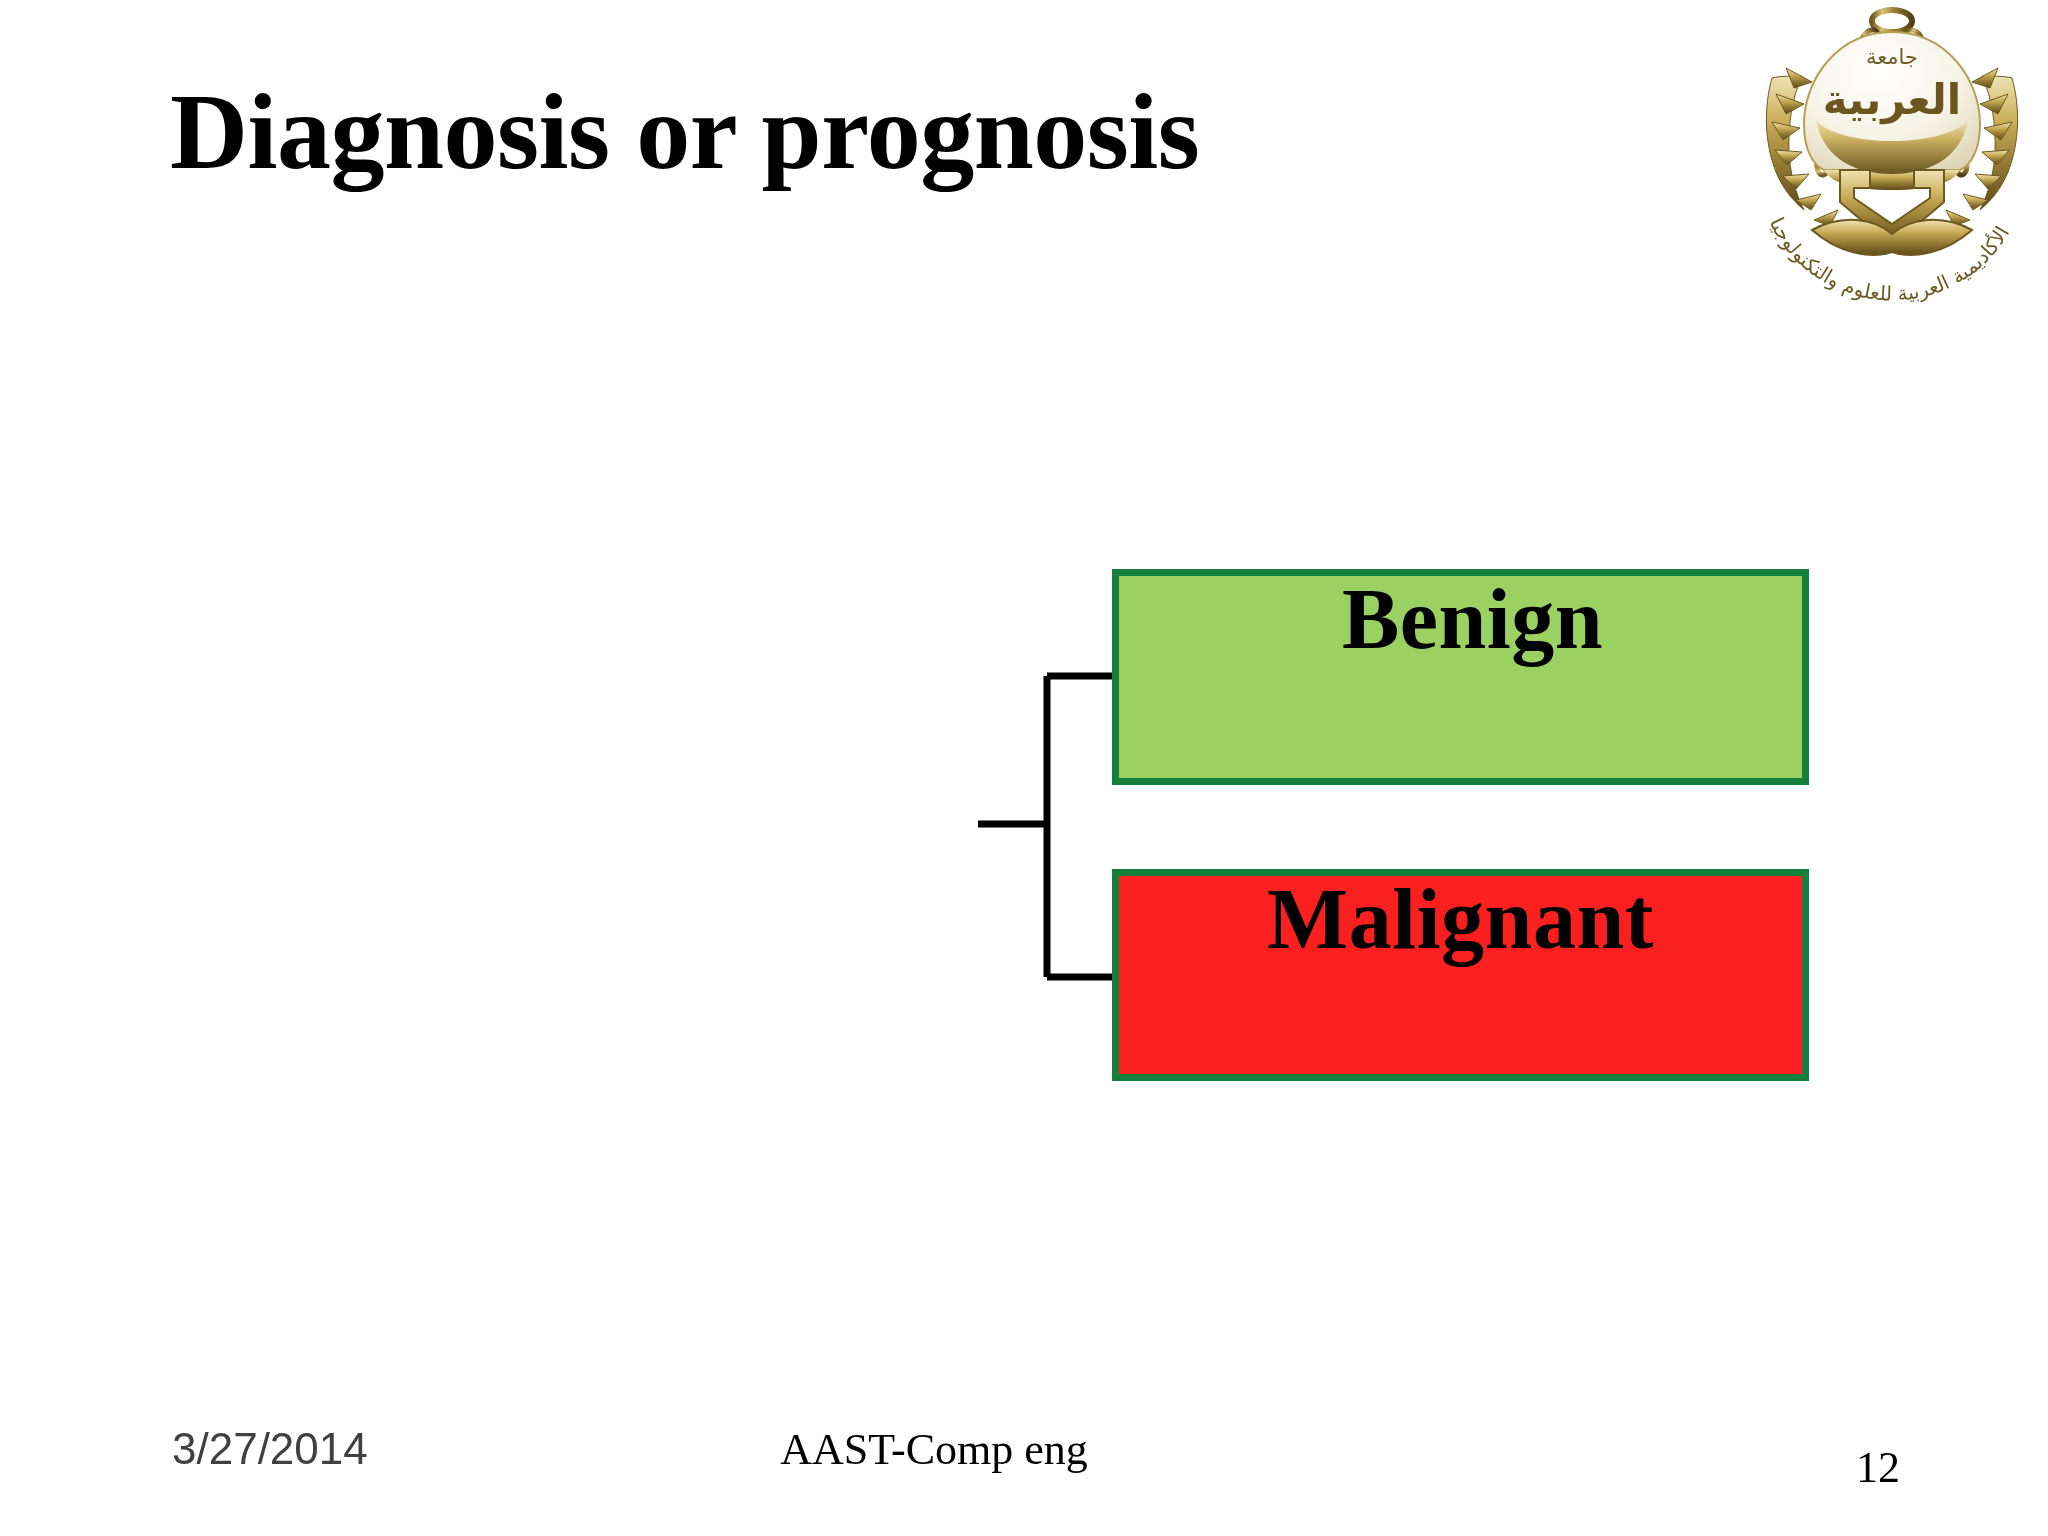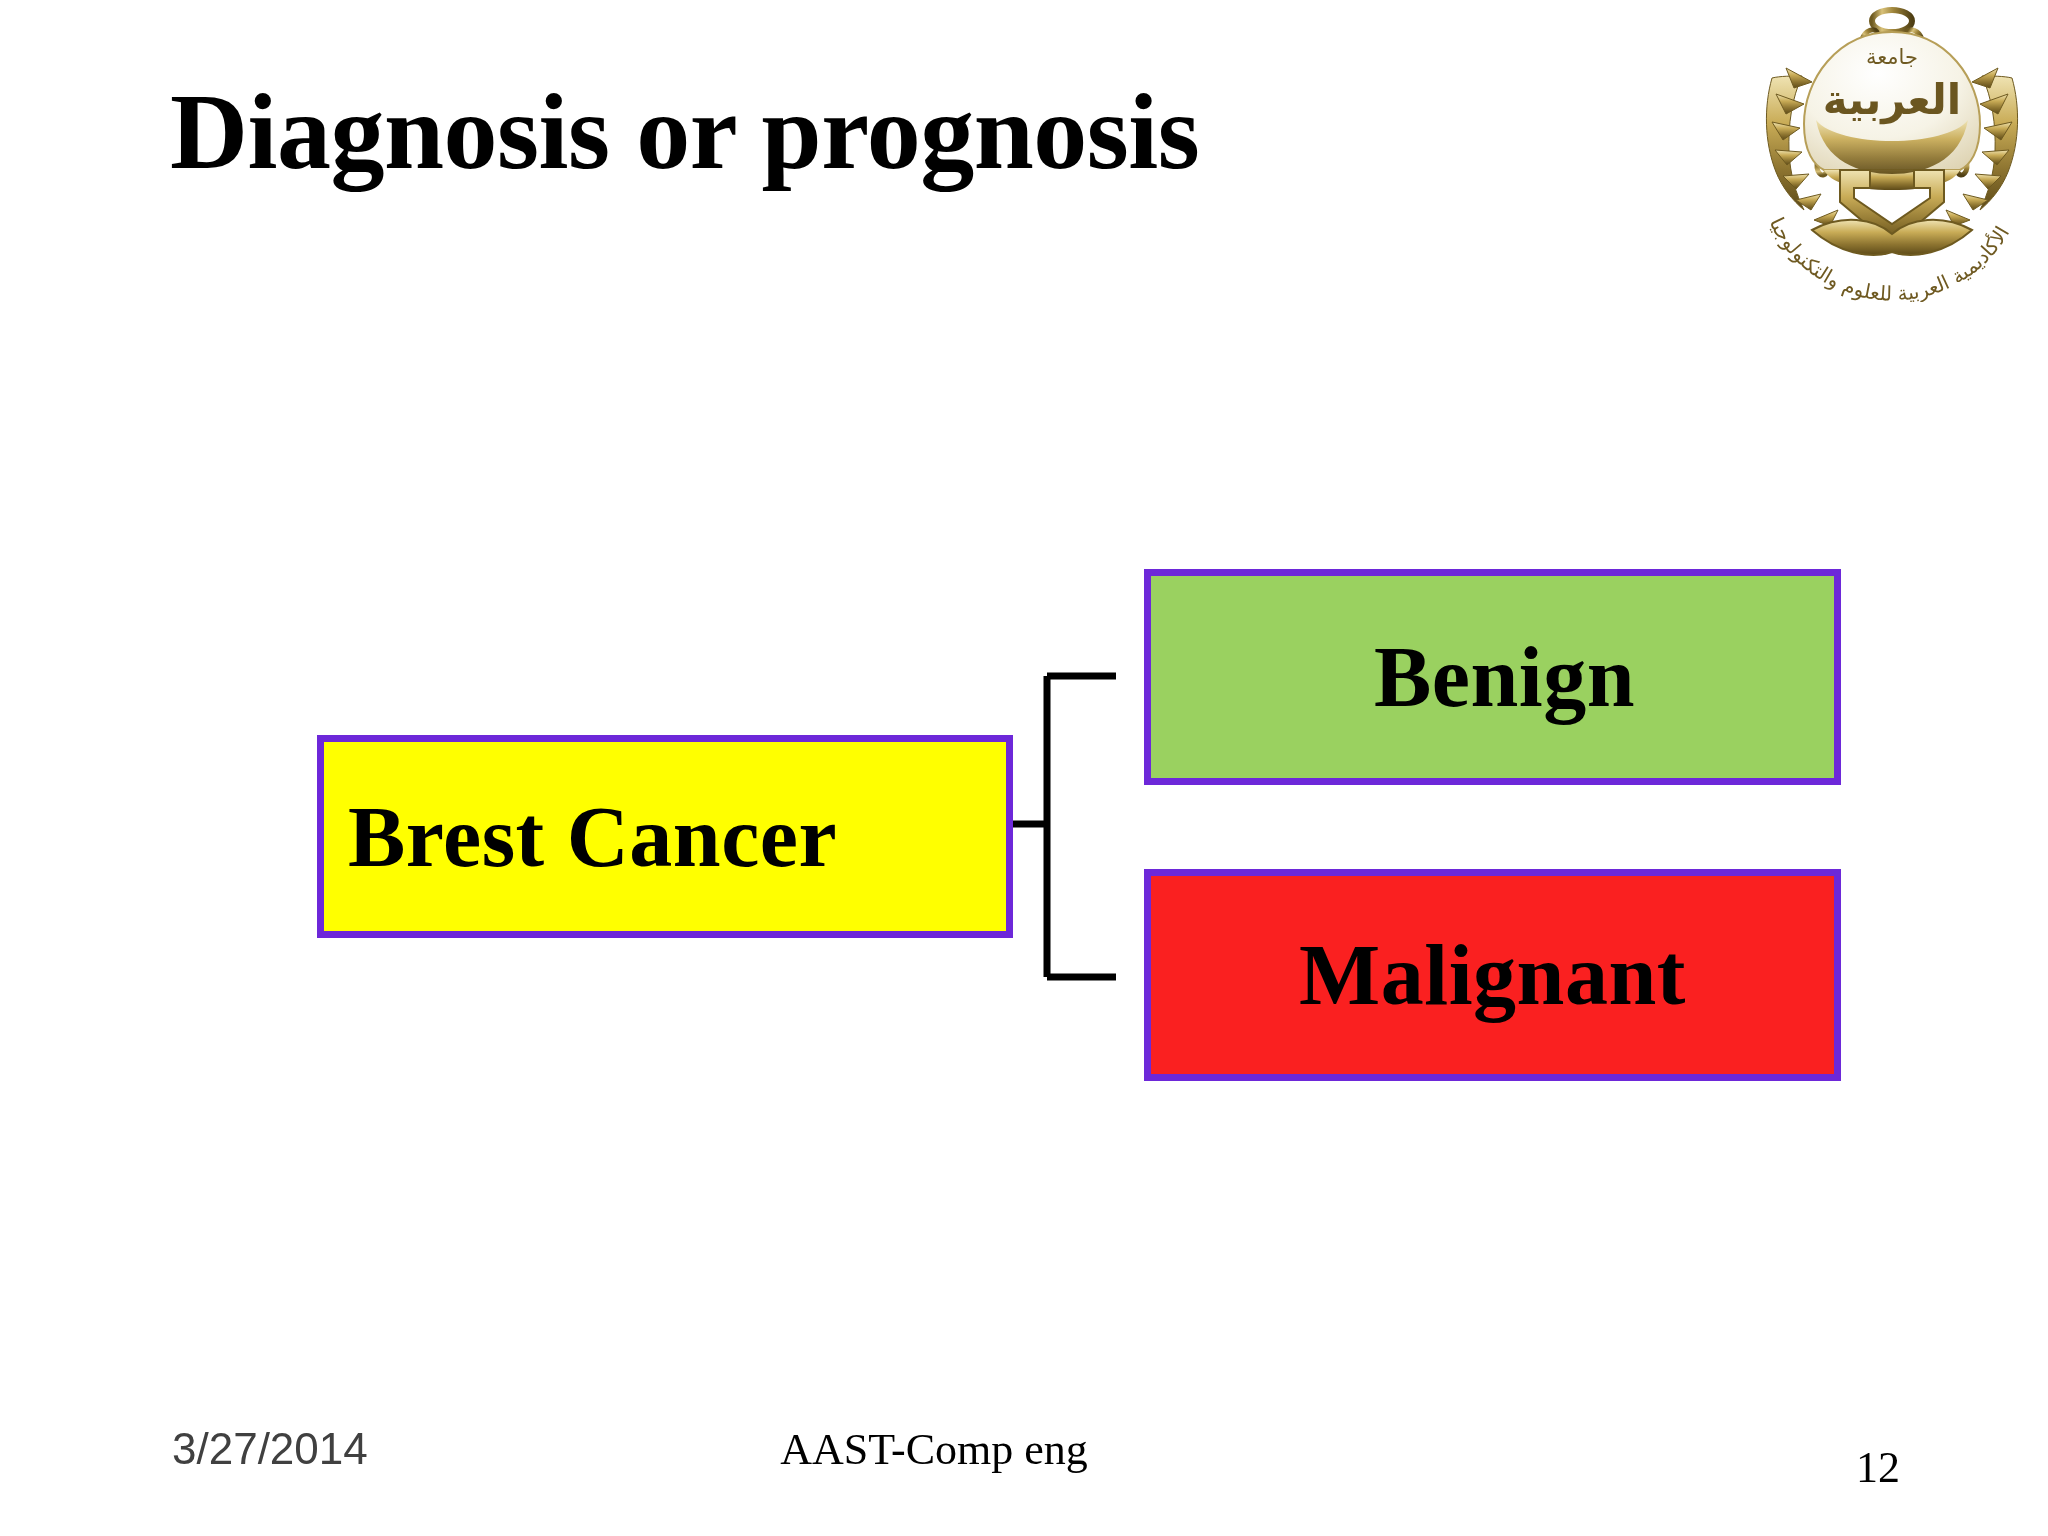--- a/index.html
+++ b/index.html
@@ -56,28 +56,26 @@
     position: absolute;
     left: 0;
     top: 0;
     width: 2048px;
     height: 1536px;
   }
 
   .node {
     position: absolute;
     box-sizing: border-box;
-    border: 7px solid #6d28d9;
+    border: 7px solid #15803d;
     display: flex;
-    align-items: center;
     font-family: "Liberation Serif", "DejaVu Serif", serif;
     font-weight: bold;
     color: #000000;
     pointer-events: auto;
-    margin-left: 32px;
   }
   .node .node-label {
     width: 100%;
     text-align: center;
     font-size: 86px;
     line-height: 1;
     letter-spacing: 0.5px;
     white-space: nowrap;
   }
 
@@ -266,23 +264,20 @@
     <line x1="978" y1="824" x2="1047" y2="824" stroke="#000000" stroke-width="7"></line>
 
     <line x1="1047" y1="676" x2="1047" y2="977" stroke="#000000" stroke-width="7"></line>
 
     <line x1="1047" y1="676" x2="1116" y2="676" stroke="#000000" stroke-width="7"></line>
 
     <line x1="1047" y1="977" x2="1116" y2="977" stroke="#000000" stroke-width="7"></line>
   </svg>
 
   <div class="diagram">
-    <div class="node" id="node-root">
-      <span class="node-label">Brest Cancer</span>
-    </div>
 
     <div class="node" id="node-benign">
       <span class="node-label">Benign</span>
     </div>
 
     <div class="node" id="node-malignant">
       <span class="node-label">Malignant</span>
     </div>
   </div>
 

